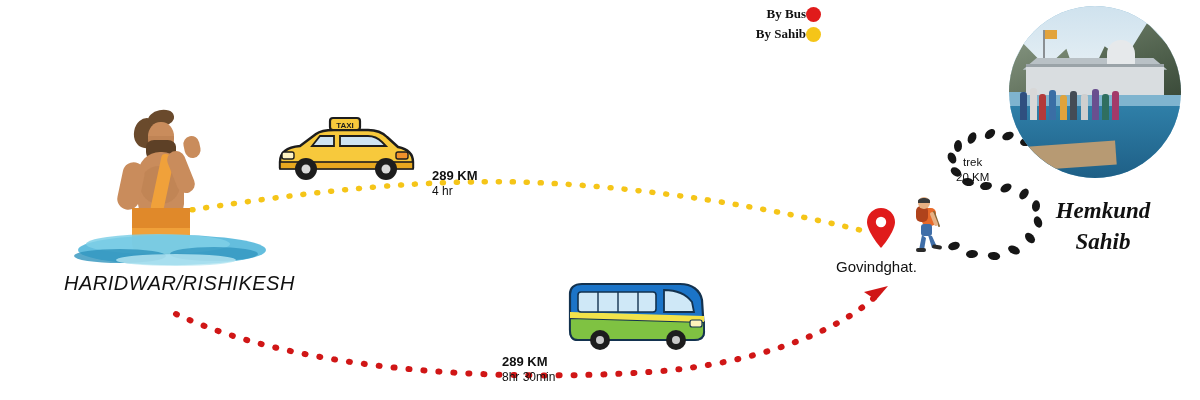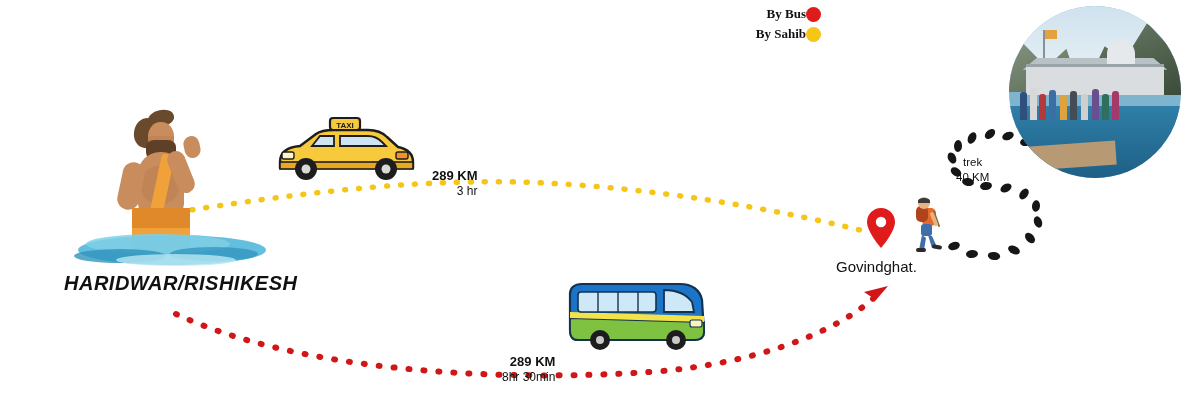--- a/index.html
+++ b/index.html
@@ -53,21 +53,21 @@
   .legend-dot {
     width: 15px;
     height: 15px;
     border-radius: 50%;
     display: inline-block;
   }
 
   
   .route-label {
     position: absolute;
-    text-align: right;
+    text-align: left;
     color: #111111;
     line-height: 1.25;
   }
   .route-label .dist {
     font-size: 13px;
     font-weight: bold;
   }
   .route-label .time {
     font-size: 12px;
     font-weight: normal;
@@ -84,21 +84,21 @@
     color: #111111;
     line-height: 1.3;
   }
 
   
   #haridwar-label {
     position: absolute;
     left: 64px;
     top: 272px;
     font-family: "Liberation Sans", sans-serif;
-    font-weight: bold;
+    font-weight: normal;
     font-style: italic;
     font-size: 20px;
     letter-spacing: 0.5px;
     color: #111111;
     white-space: nowrap;
   }
   #govindghat-label {
     position: absolute;
     left: 836px;
     top: 258px;
@@ -270,35 +270,39 @@
       <ellipse cx="990" cy="134" rx="6" ry="4" transform="rotate(318 990 134)"></ellipse>
       <ellipse cx="1008" cy="136" rx="6" ry="4" transform="rotate(338 1008 136)"></ellipse>
       <ellipse cx="1026" cy="142" rx="6" ry="4" transform="rotate(352 1026 142)"></ellipse>
       <ellipse cx="1044" cy="148" rx="6" ry="4" transform="rotate(4 1044 148)"></ellipse>
       <ellipse cx="1062" cy="150" rx="6" ry="4" transform="rotate(10 1062 150)"></ellipse>
     </g>
   </svg>
 
   <div class="route-label" id="taxi-label">
     <div class="dist">289 KM</div>
-    <div class="time">3 hr</div>
+    <div class="time">4 hr</div>
   </div>
 
   <div class="route-label" id="bus-label">
     <div class="dist">289 KM</div>
     <div class="time">8hr 30min</div>
   </div>
 
   <div id="trek-label">
     <div>trek</div>
-    <div>40 KM</div>
+    <div>20 KM</div>
   </div>
 
   <div id="haridwar-label">HARIDWAR/RISHIKESH</div>
   <div id="govindghat-label">Govindghat.</div>
+  <div id="hemkund-label">
+    <div>Hemkund</div>
+    <div>Sahib</div>
+  </div>
 
   <div id="sadhu">
     <div class="sd sd-hairtail"></div>
     <div class="sd sd-hairbun"></div>
     <div class="sd sd-head"></div>
     <div class="sd sd-face-shadow"></div>
     <div class="sd sd-beard"></div>
     <div class="sd sd-torso"></div>
     <div class="sd sd-chest-shade"></div>
     <div class="sd sd-sash"></div>

